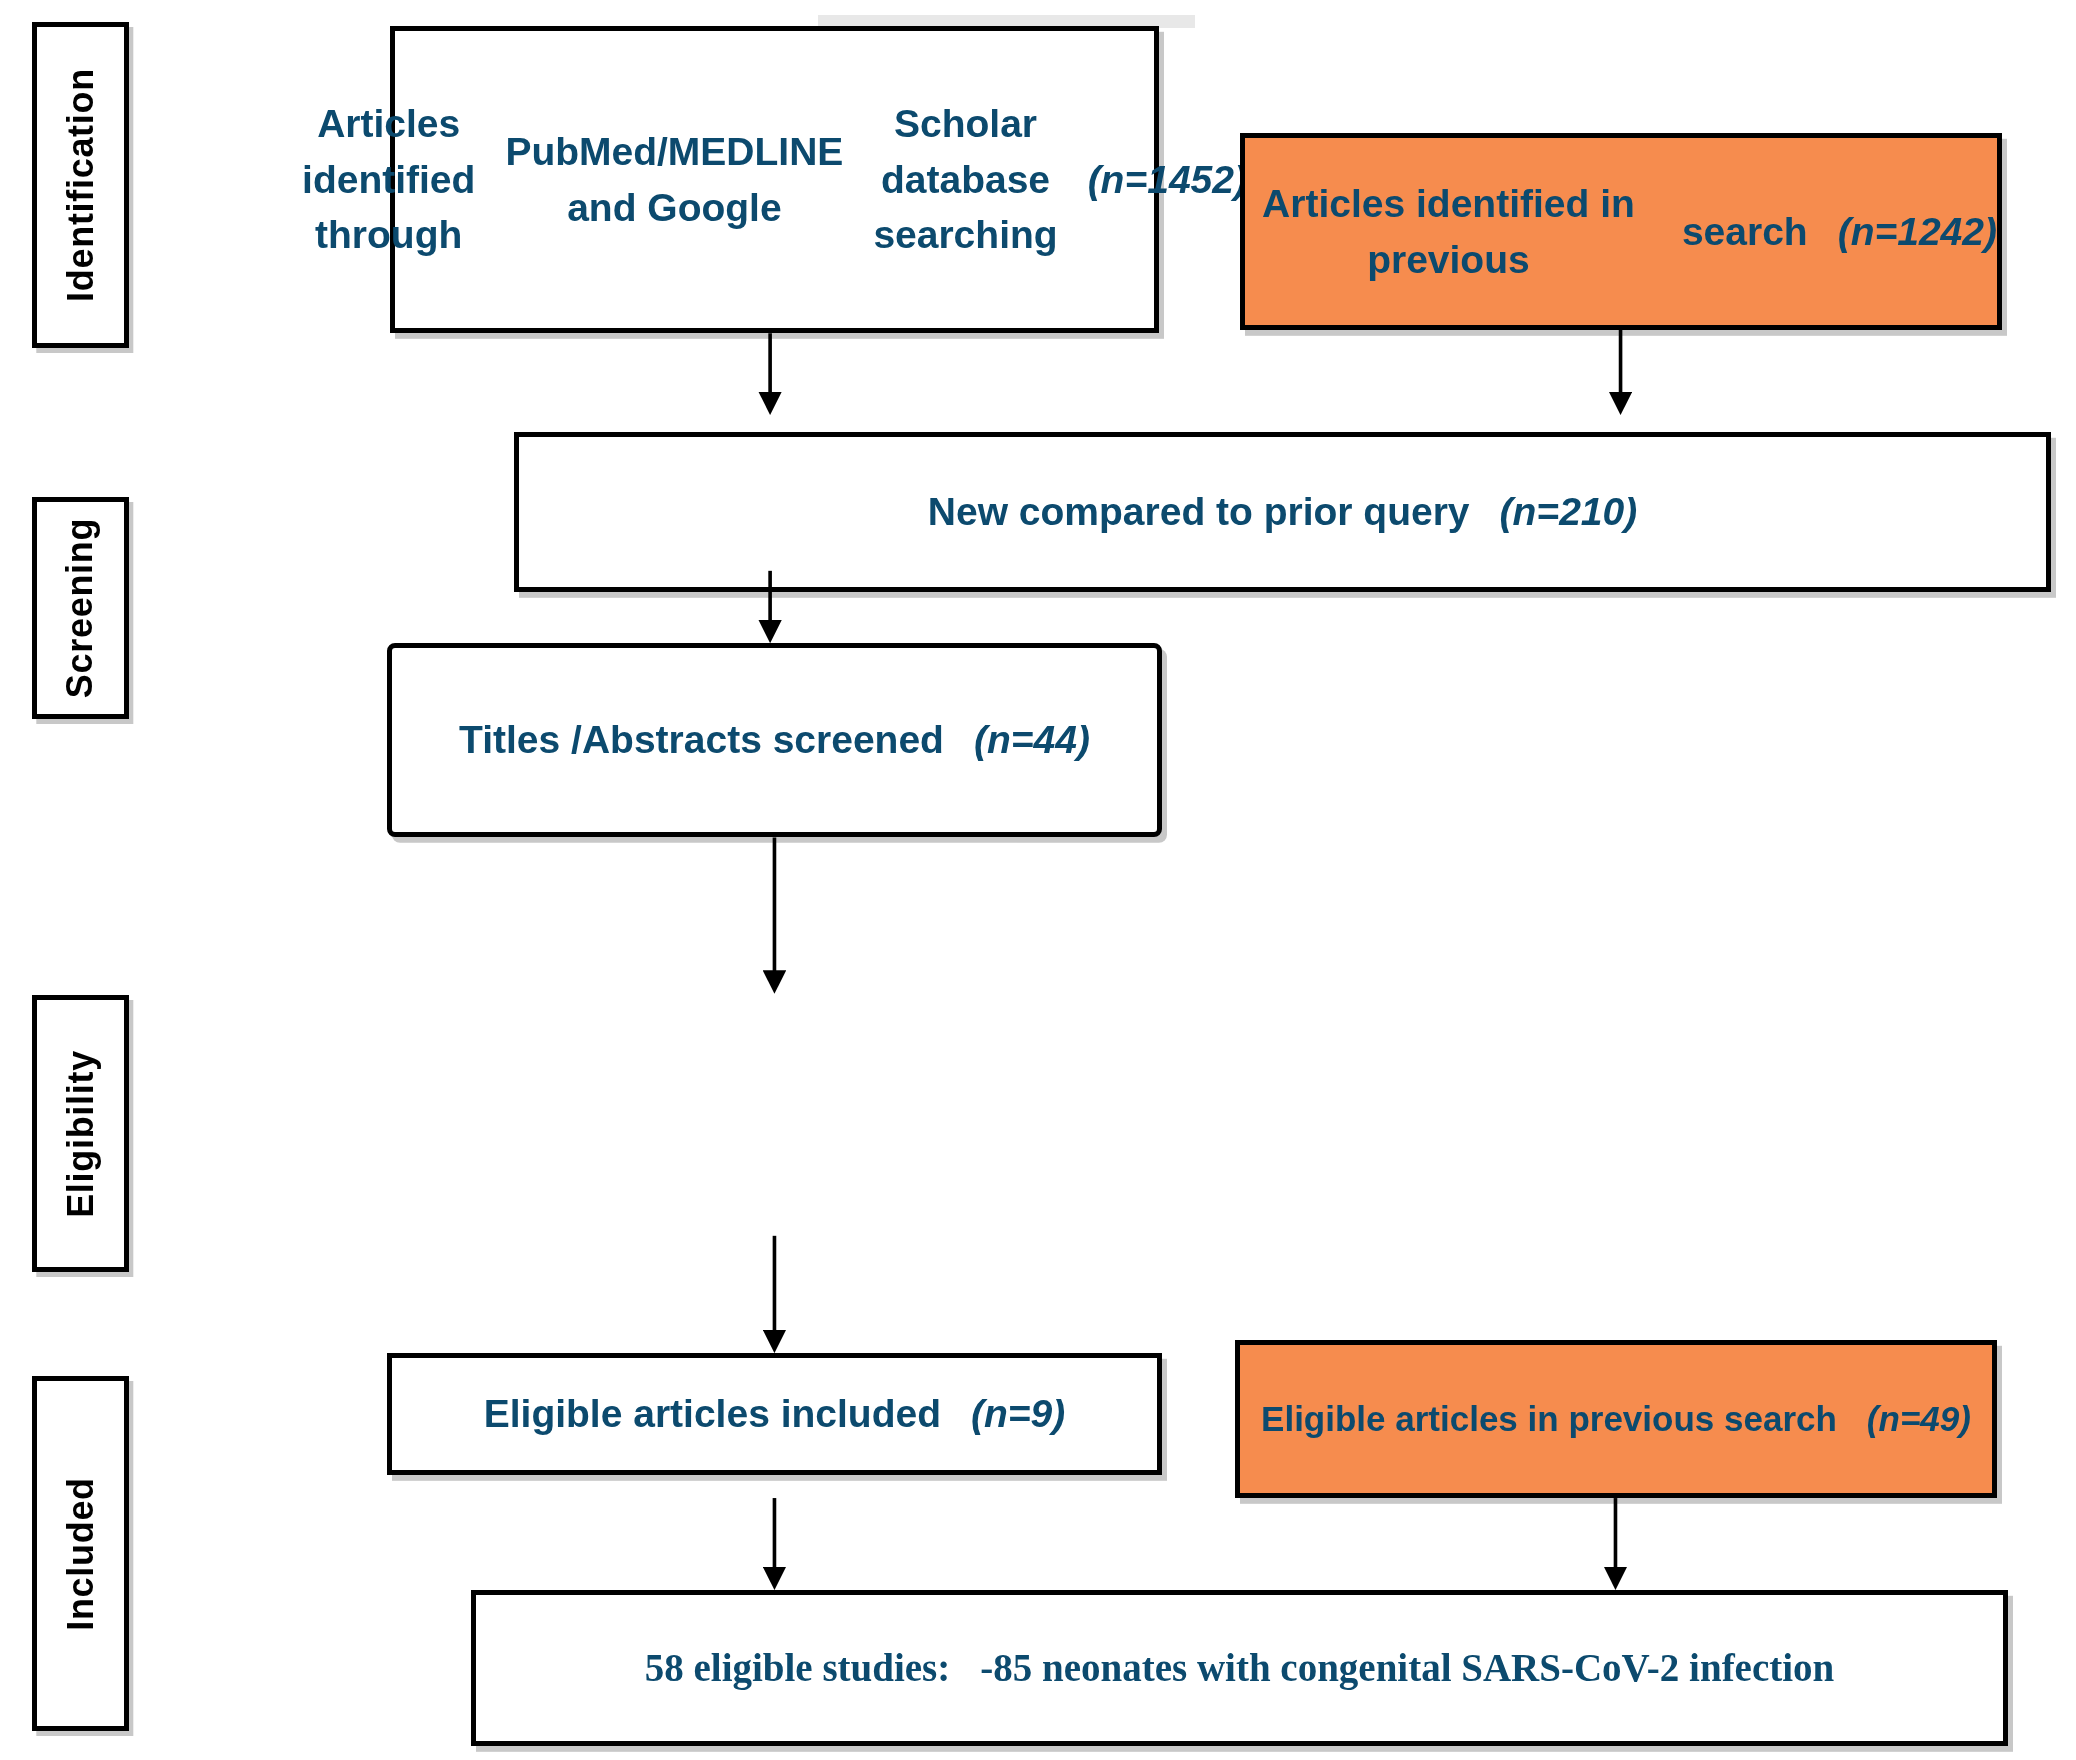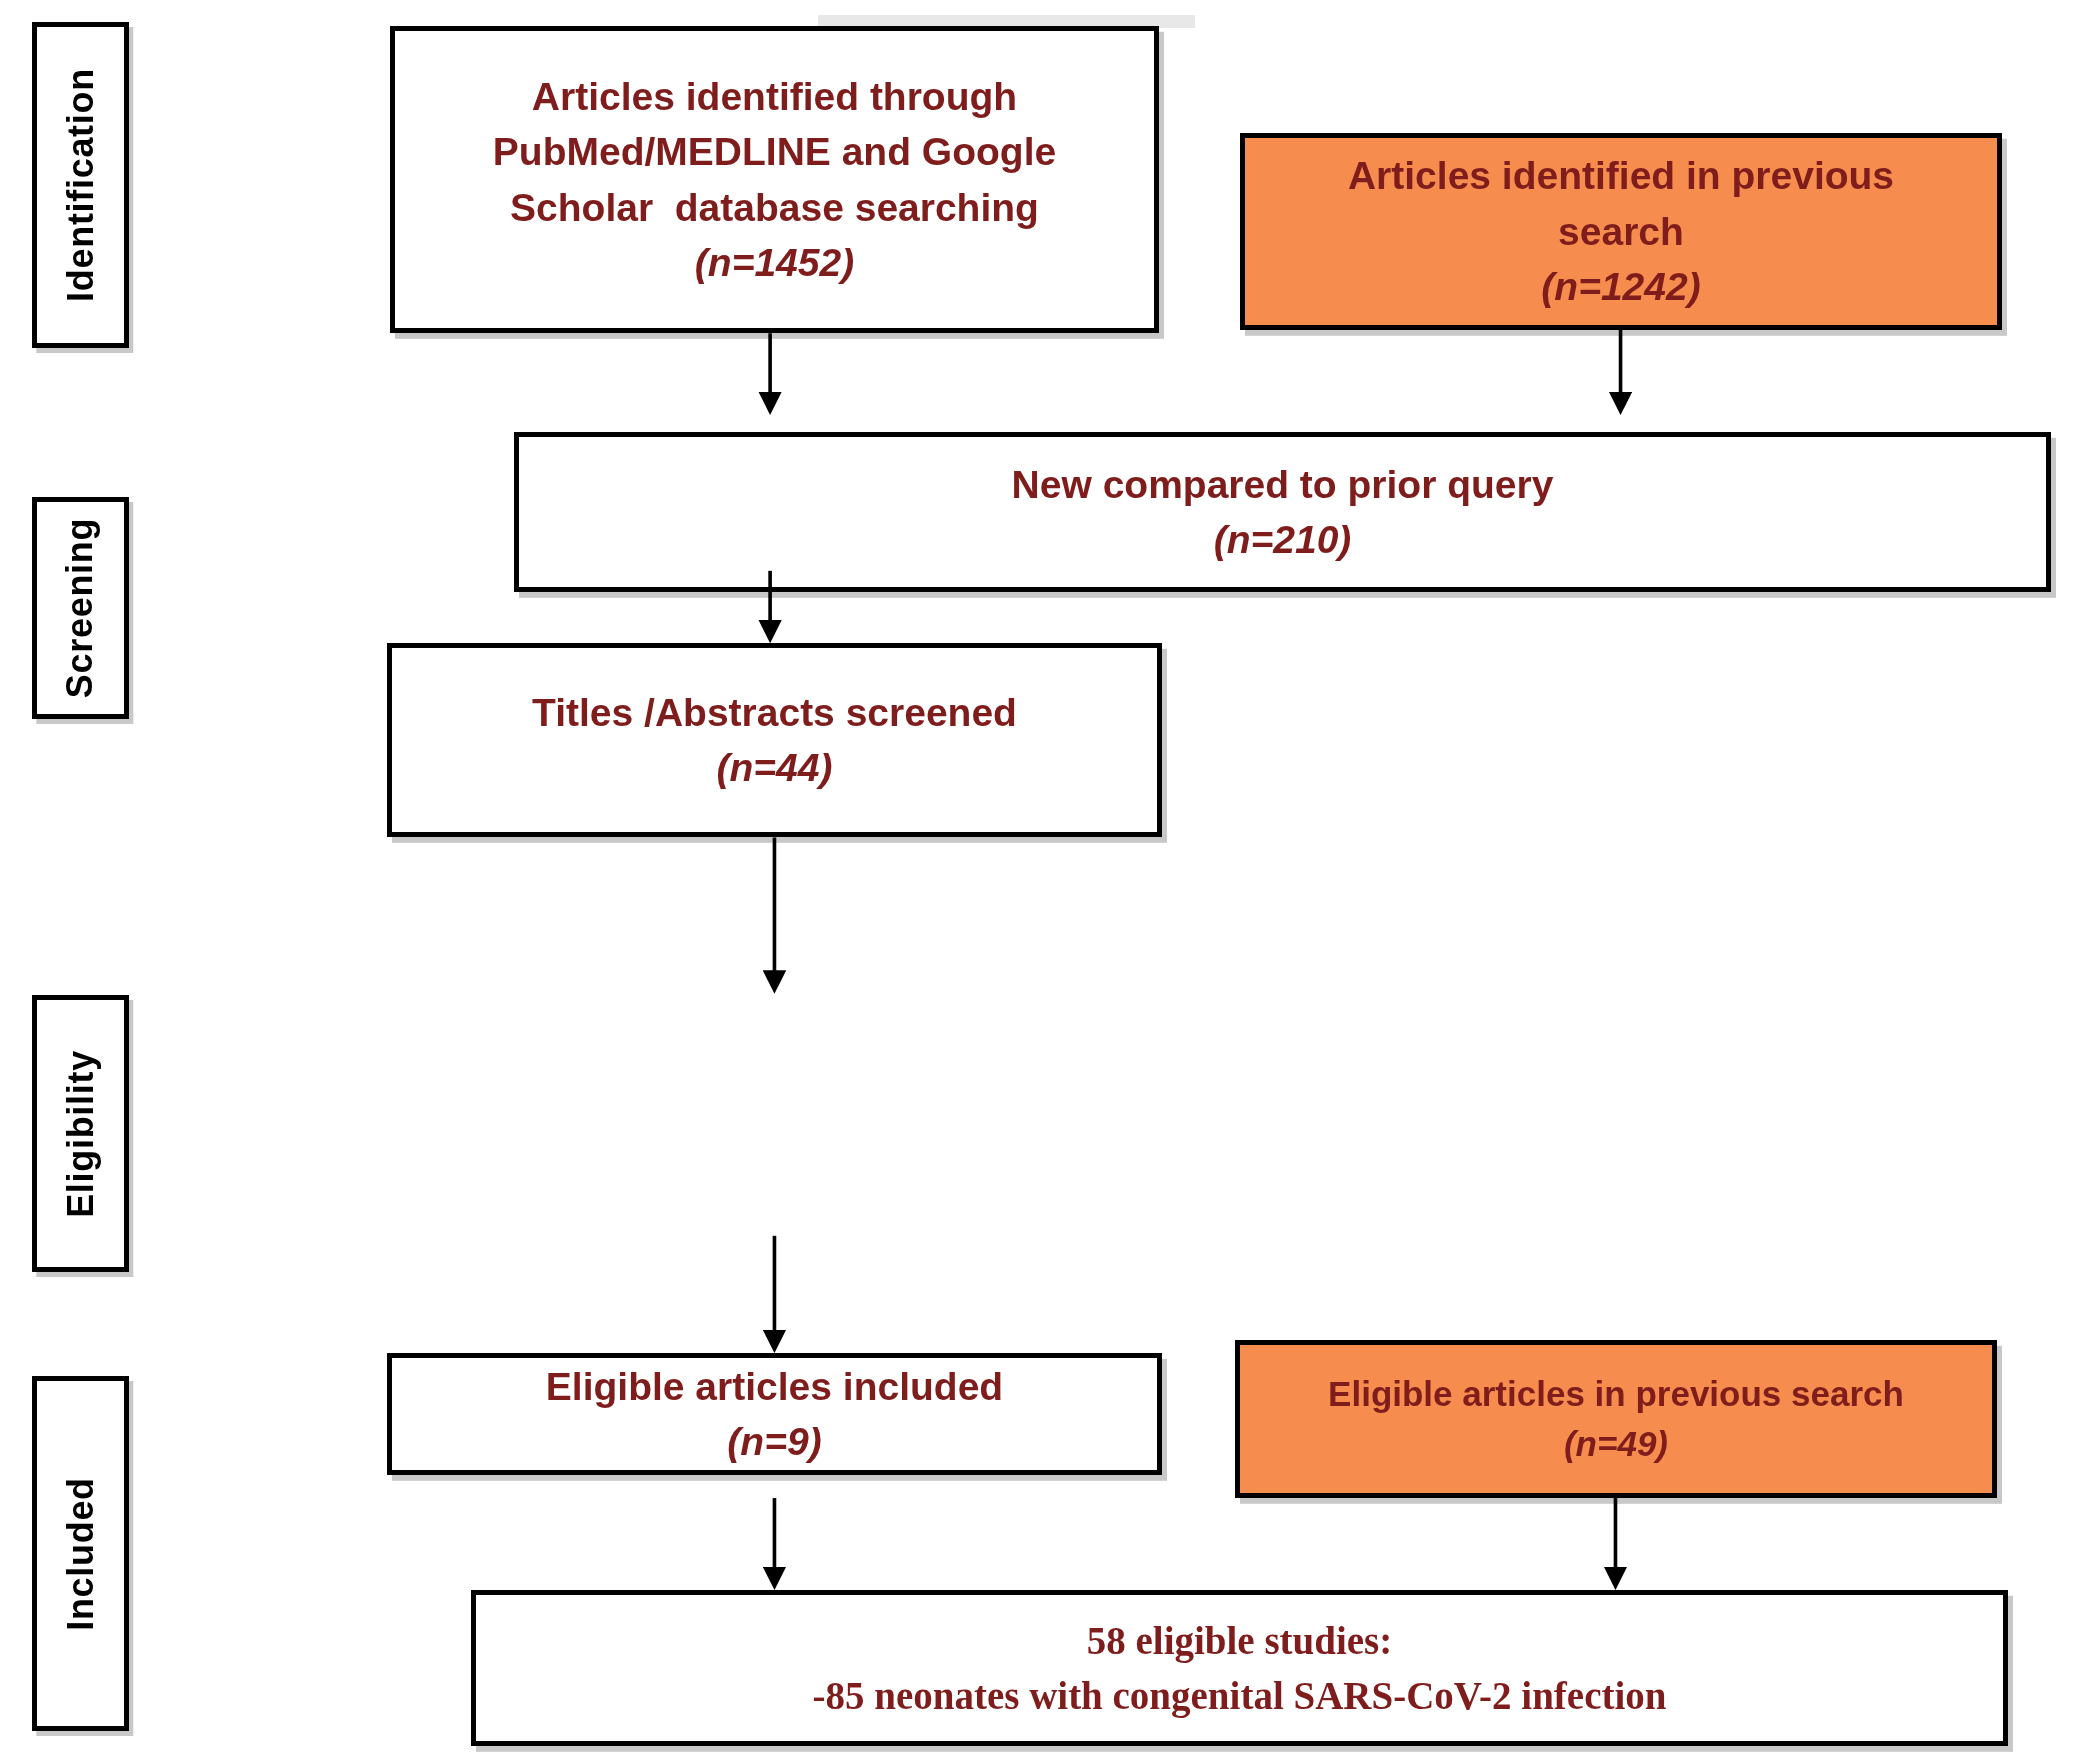--- a/index.html
+++ b/index.html
@@ -11,28 +11,29 @@
     overflow:hidden;
   }
   
   .fbox{
     position:absolute;
     box-sizing:border-box;
     border:5.8px solid #000;
     background:#ffffff;
     box-shadow:5px 5.8px 0 #c8c8c8;
     display:flex;
-    flex-direction:column;
+    flex-direction:row;
     justify-content:center;
     align-items:center;
     text-align:center;
     font-weight:700;
     font-size:39px;
     line-height:1.42;
-    color:#7f1d1d;
+    color:#0c4a6e;
+    gap:30px;
   }
   .fbox.orange{background:var(--orange,#F68C4E);}
   .fbox.tight{font-size:35px;}
   .line{white-space:pre-wrap;}
   .nval{font-style:italic;}
   
   .sbox{
     position:absolute;
     box-sizing:border-box;
     border:5.8px solid #000;
@@ -52,21 +53,21 @@
   }
   
   #sb-identification{left:32px;top:22px;width:97px;height:326px;}
   #sb-screening{left:32px;top:497px;width:97px;height:222px;}
   #sb-eligibility{left:32px;top:995px;width:97px;height:277px;}
   #sb-included{left:32px;top:1376px;width:97px;height:355px;}
 
   #bx-identified{left:390px;top:26px;width:769px;height:307px;}
   #bx-previous{left:1240px;top:133px;width:762px;height:197px;}
   #bx-new-query{left:514px;top:432px;width:1537px;height:160px;}
-  #bx-screened{left:387px;top:643px;width:775px;height:194px;}
+  #bx-screened{left:387px;top:643px;width:775px;height:194px;border-radius:8px;}
   #bx-fulltext{left:387px;top:994px;width:775px;height:242px;}
   #bx-eligible-included{left:387px;top:1353px;width:775px;height:122px;}
   #bx-eligible-previous{left:1235px;top:1340px;width:762px;height:158px;}
   #bx-final{left:471px;top:1590px;width:1537px;height:156px;font-family:Liberation Serif, serif;}
 
   #gray-strip{
     position:absolute;
     left:818px;top:14.5px;width:377px;height:13px;
     background:#e8e8e8;
   }

